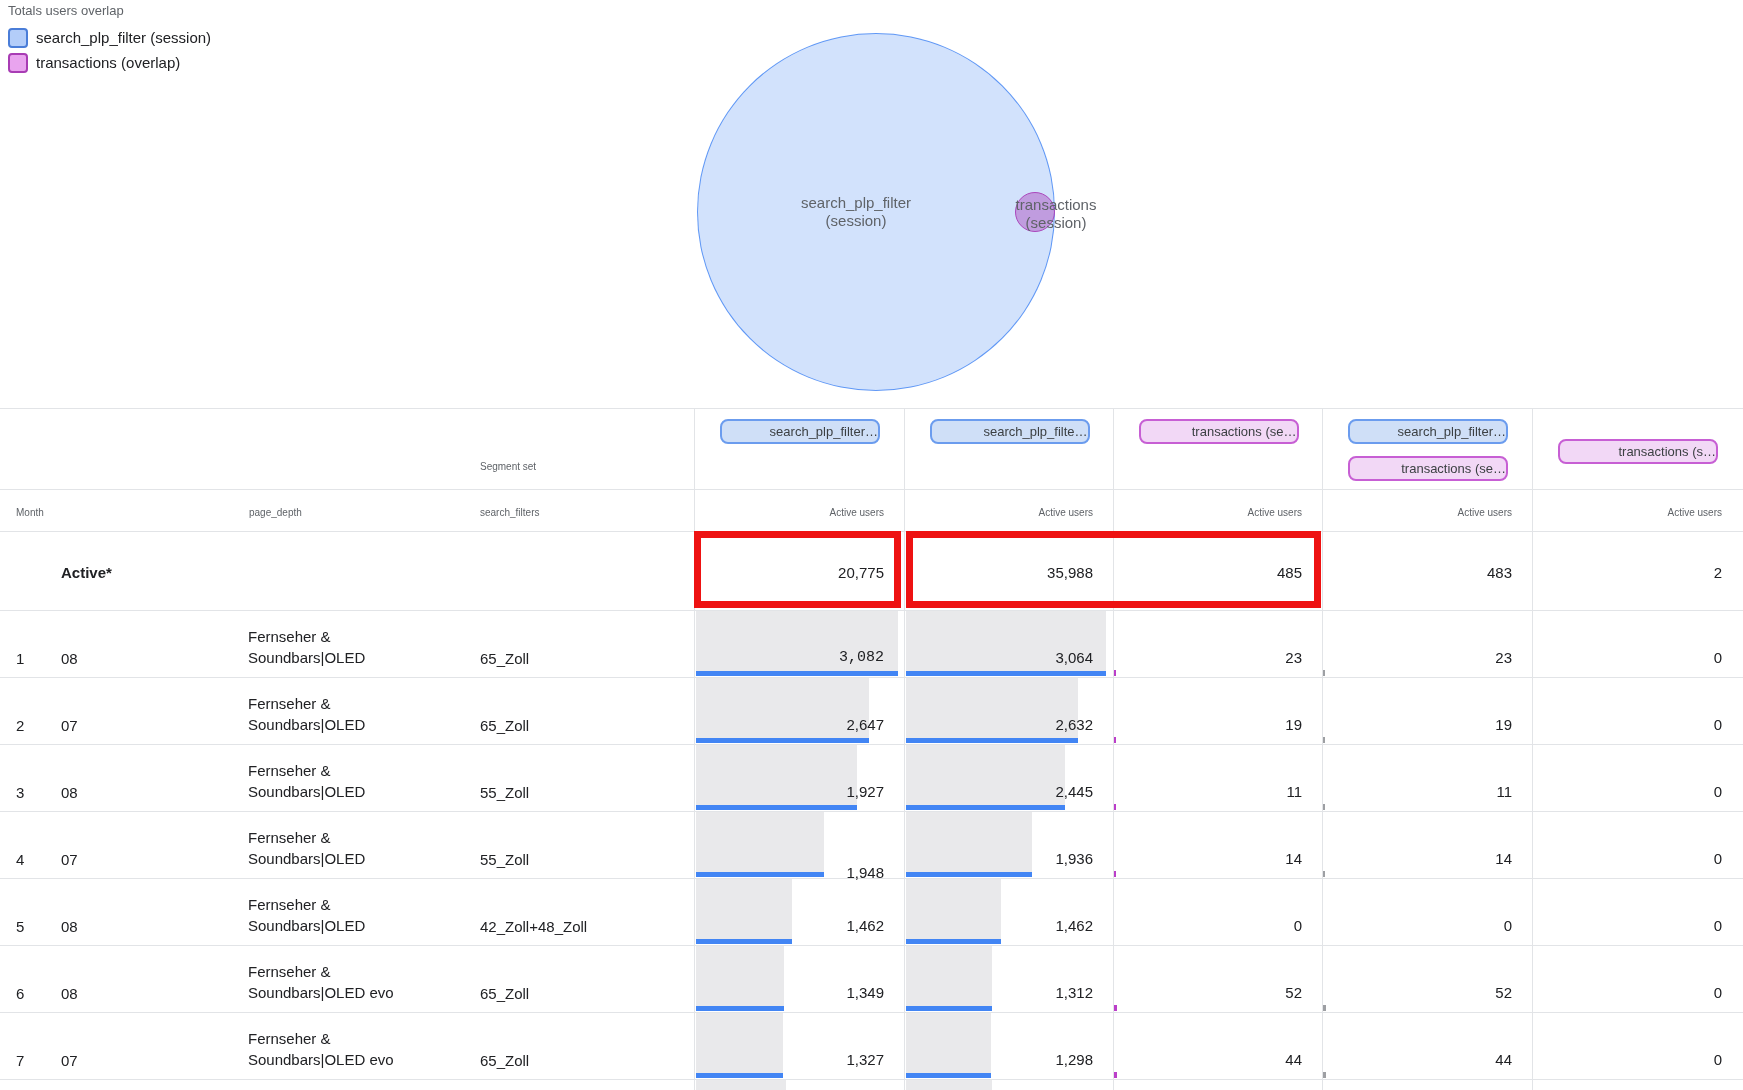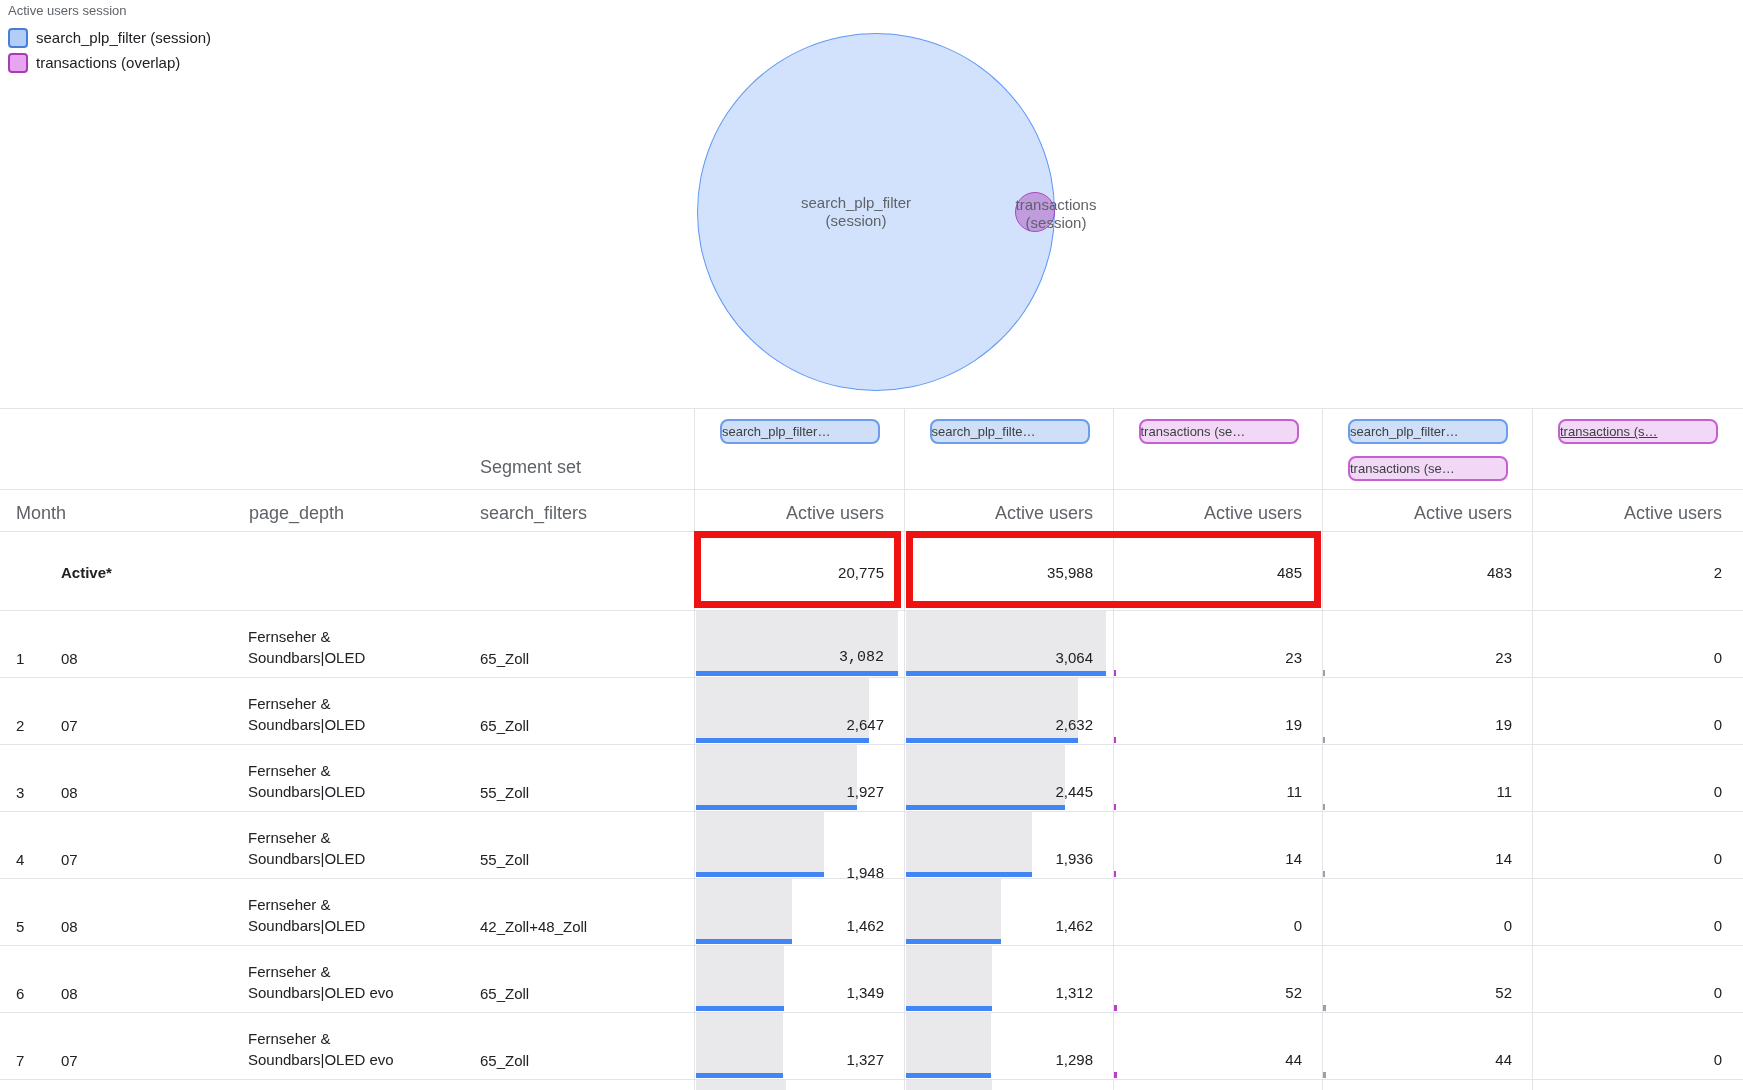--- a/index.html
+++ b/index.html
@@ -7,39 +7,39 @@
   .stage{position:relative;width:1743px;height:1090px;background:#fff;overflow:hidden;}
   .abs{position:absolute;}
   .hline{position:absolute;height:1px;background:#e2e4e7;left:0;width:1743px;}
   .vline{position:absolute;width:1px;background:#e2e4e7;}
   .legend-title{position:absolute;left:8px;top:3px;font-size:13px;color:#5f6368;}
   .legend-item-label{font-size:15px;color:#202124;}
   .legend-swatch{position:absolute;width:20px;height:20px;border-radius:4px;box-sizing:border-box;}
   .venn-circle{position:absolute;border-radius:50%;box-sizing:border-box;}
   .venn-label{position:absolute;transform:translateX(-50%);text-align:center;font-size:15px;line-height:18px;color:#5f6368;white-space:nowrap;}
   .chip{position:absolute;width:160px;height:25px;box-sizing:border-box;border-radius:8px;border:2px solid;
-        font-size:13px;line-height:21px;text-align:left;color:#3c4043;overflow:hidden;white-space:nowrap;}
+        font-size:13px;line-height:21px;text-align:right;color:#3c4043;overflow:hidden;white-space:nowrap;}
   .chip.blue{background:#cfdff7;border-color:#6b9cee;}
   .chip.pink{background:#f2d8f6;border-color:#c75fd4;}
-  .hdr{position:absolute;font-size:18px;color:#5f6368;line-height:18px;white-space:nowrap;}
+  .hdr{position:absolute;font-size:10px;color:#5f6368;line-height:18px;white-space:nowrap;}
   .val{position:absolute;font-size:15px;color:#202124;text-align:right;line-height:20px;white-space:nowrap;}
   .dim{position:absolute;font-size:15px;color:#202124;line-height:21px;white-space:nowrap;}
   .bar-gray{position:absolute;background:#e9e9eb;}
   .bar-blue{position:absolute;background:#4285f4;}
   .bar-mini{position:absolute;}
   .totals-label{position:absolute;font-size:15px;font-weight:700;color:#202124;line-height:20px;}
   .redbox{position:absolute;box-sizing:border-box;border:7px solid #ee1212;pointer-events:none;z-index:30;}
 </style>
 </head>
 <body>
 
 <div class="stage">
 
   <div>
-    <div class="legend-title">Active users session</div>
+    <div class="legend-title">Totals users overlap</div>
     <div id="legend-items">
         <div class="legend-swatch" style="left: 8px; top: 28px; background: rgb(179, 205, 249); border: 2px solid rgb(74, 125, 216);"></div>
         <div class="abs legend-item-label" style="left: 36px; top: 29px; font-size: 15px;">search_plp_filter (session)</div>
         <div class="legend-swatch" style="left: 8px; top: 53px; background: rgb(233, 164, 239); border: 2px solid rgb(168, 60, 180);"></div>
         <div class="abs legend-item-label" style="left: 36px; top: 54px; font-size: 15px;">transactions (overlap)</div>
       </div>
   </div>
 
   <div id="venn">
       <div class="venn-circle" style="left: 697px; top: 33px; width: 358px; height: 358px; background: rgba(66, 133, 244, 0.24); border: 1.5px solid rgba(66, 133, 244, 0.8);"></div>
@@ -70,21 +70,21 @@
       <div class="vline" style="left: 904px; top: 408px; height: 682px;"></div>
       <div class="vline" style="left: 1113px; top: 408px; height: 682px;"></div>
       <div class="vline" style="left: 1322px; top: 408px; height: 682px;"></div>
       <div class="vline" style="left: 1532px; top: 408px; height: 682px;"></div>
       <div class="hdr" style="left: 480px; top: 458px;">Segment set</div>
       <div class="chip blue" style="left: 720px; top: 419px;">search_plp_filter…</div>
       <div class="chip blue" style="left: 929.5px; top: 419px;">search_plp_filte…</div>
       <div class="chip pink" style="left: 1138.5px; top: 419px;">transactions (se…</div>
       <div class="chip blue" style="left: 1348px; top: 419px;">search_plp_filter…</div>
       <div class="chip pink" style="left: 1348px; top: 456px;">transactions (se…</div>
-      <div class="chip pink" style="left: 1558px; top: 419px; text-decoration: underline;">transactions (s…</div>
+      <div class="chip pink" style="left: 1558px; top: 439px;">transactions (s…</div>
       <div class="hdr" style="left: 16px; top: 504px;">Month</div>
       <div class="hdr" style="left: 249px; top: 504px;">page_depth</div>
       <div class="hdr" style="left: 480px; top: 504px;">search_filters</div>
       <div class="hdr" style="left: 695px; top: 504px; width: 189px; text-align: right;">Active users</div>
       <div class="hdr" style="left: 905px; top: 504px; width: 188px; text-align: right;">Active users</div>
       <div class="hdr" style="left: 1114px; top: 504px; width: 188px; text-align: right;">Active users</div>
       <div class="hdr" style="left: 1323px; top: 504px; width: 189px; text-align: right;">Active users</div>
       <div class="hdr" style="left: 1533px; top: 504px; width: 189px; text-align: right;">Active users</div>
       <div class="abs" style="left: 0px; top: 531px; width: 1743px; height: 79px;">
         <div class="totals-label" style="left: 61px; top: 32px;">Active*</div>

